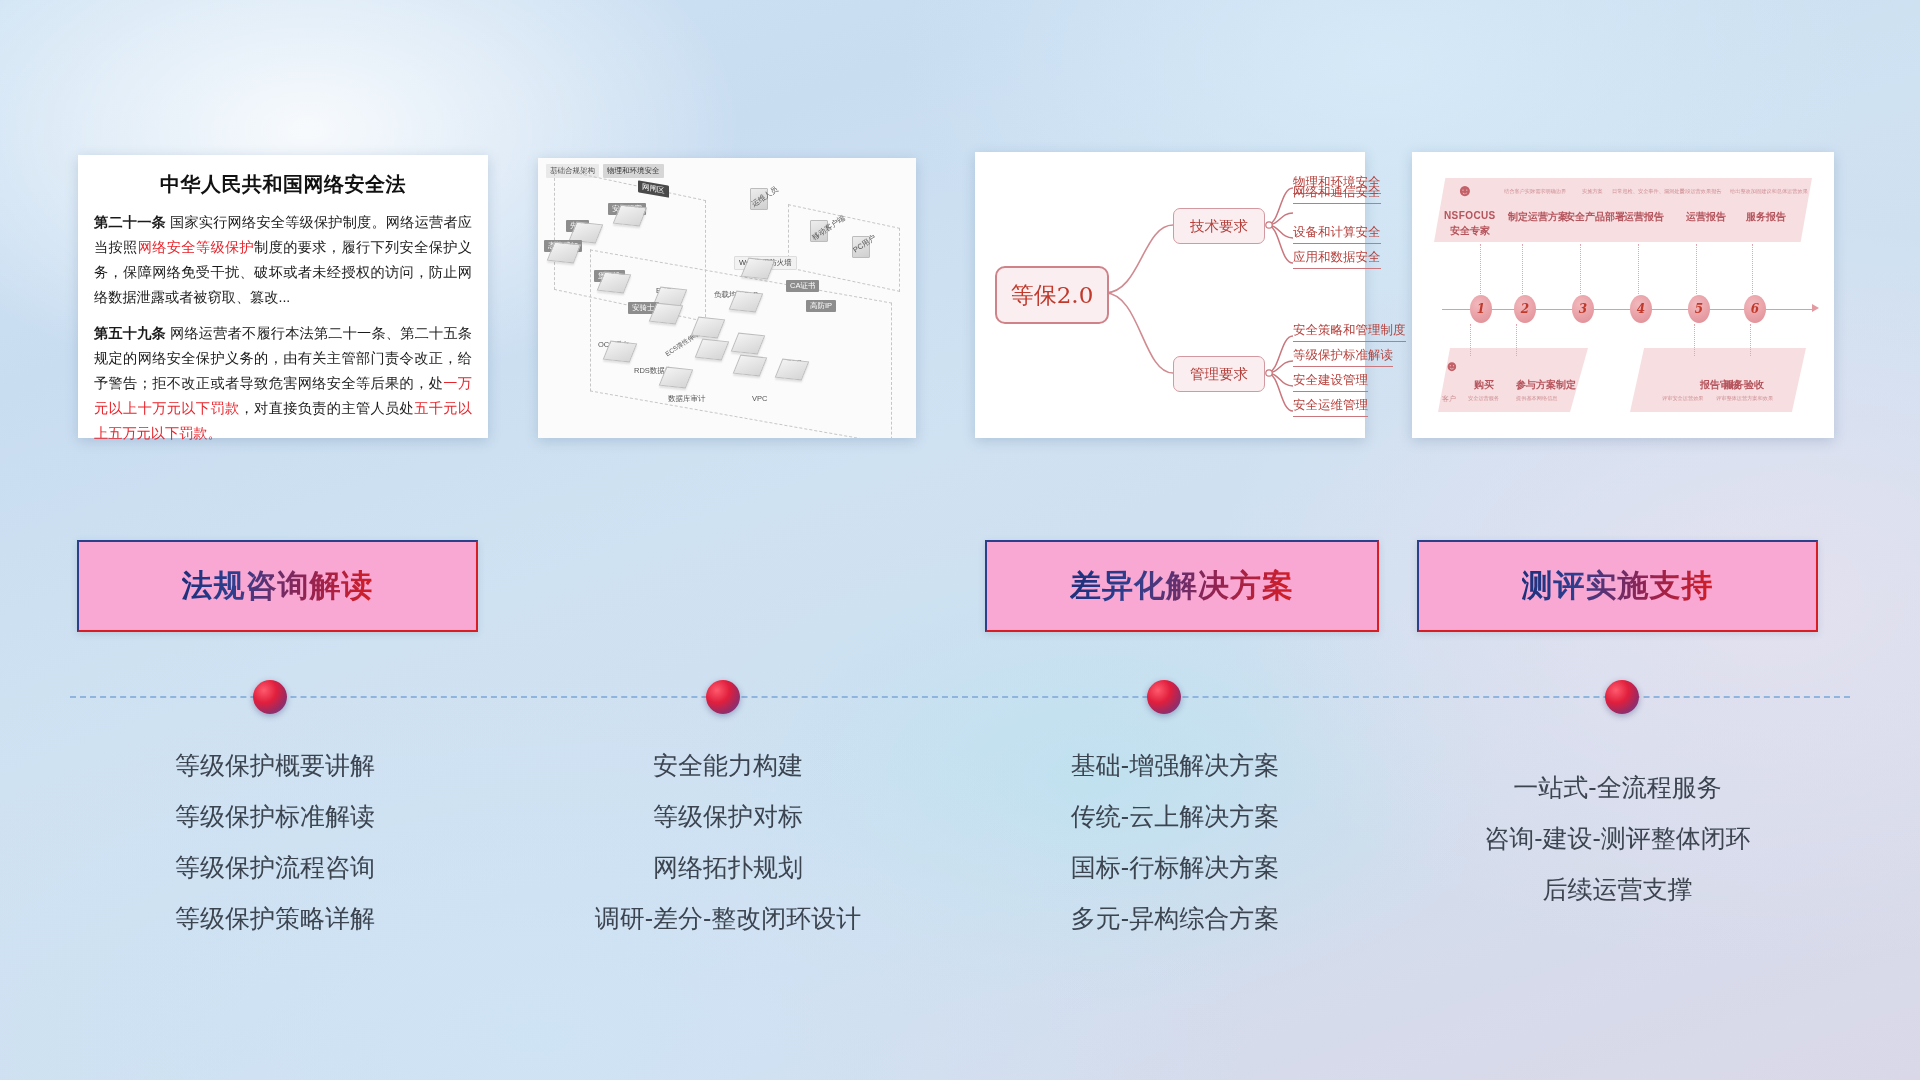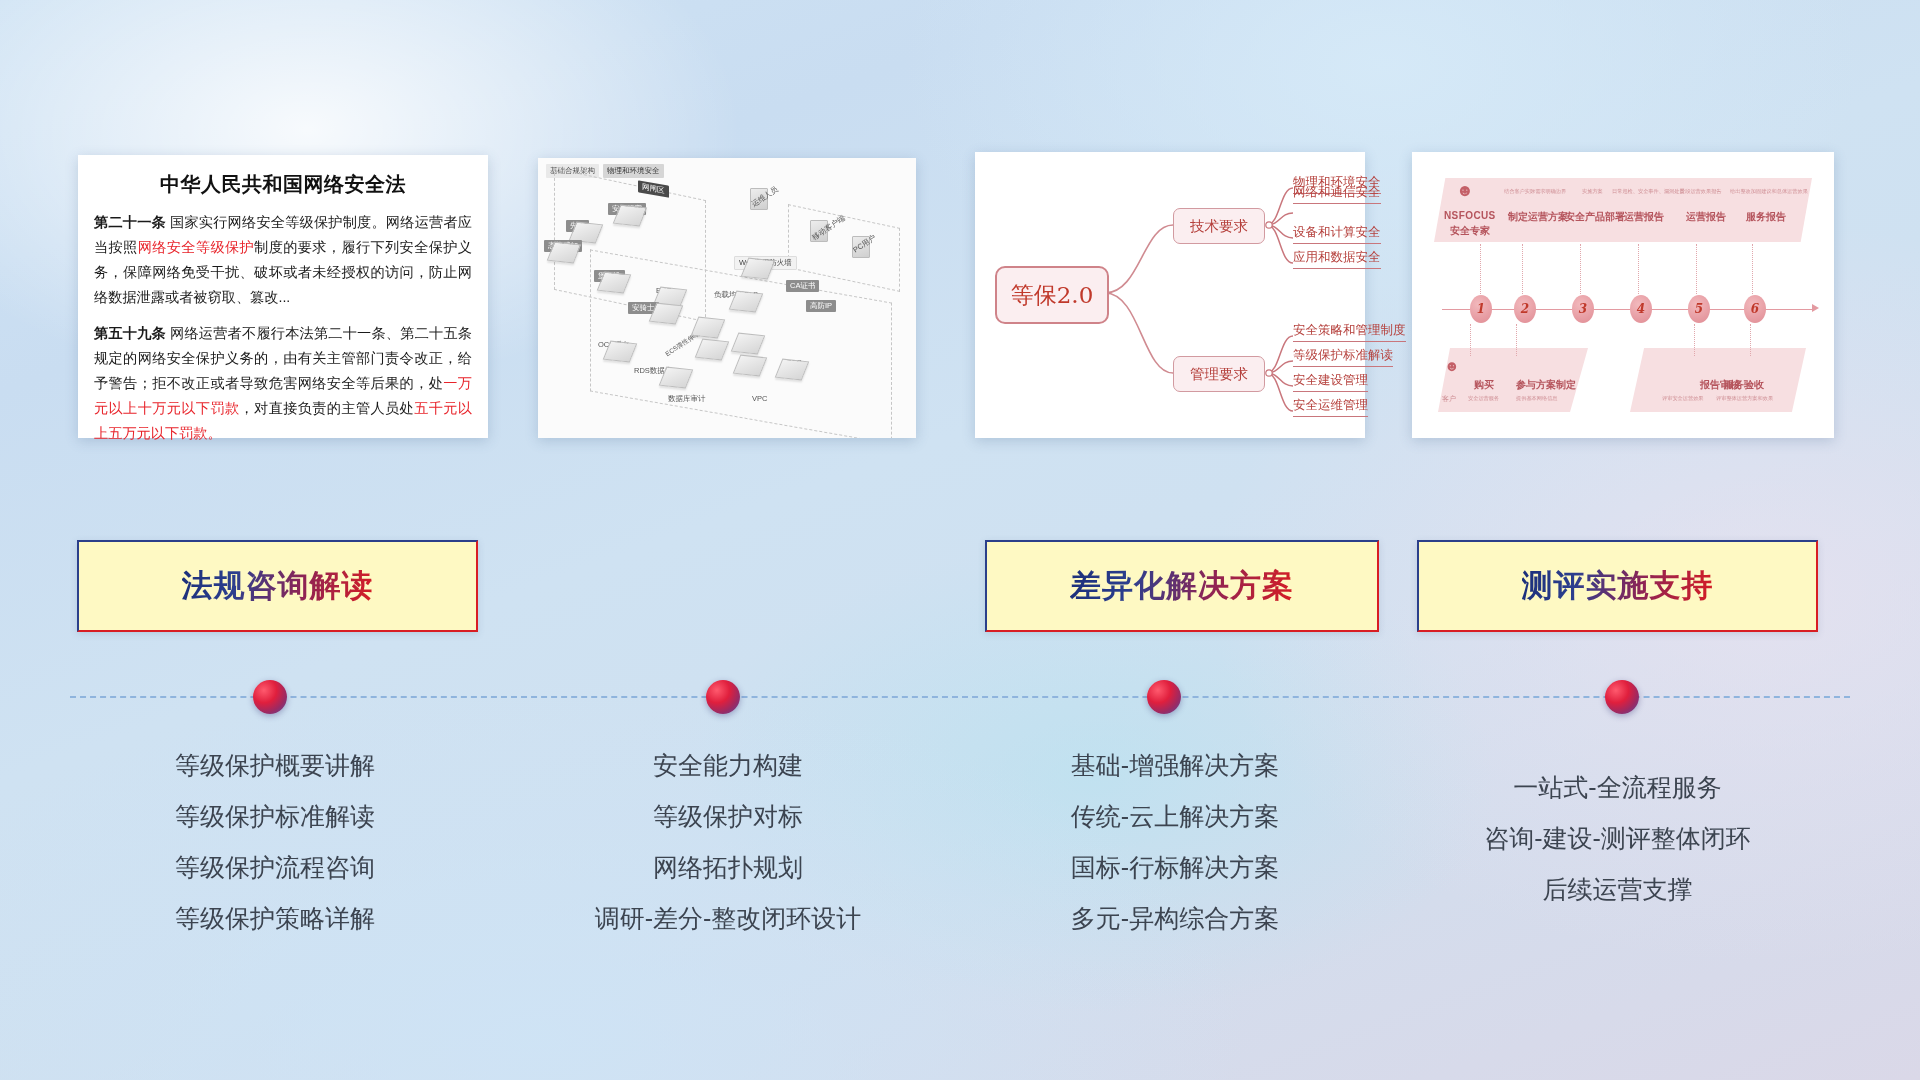--- a/index.html
+++ b/index.html
@@ -75,21 +75,21 @@
     border-left:7px solid #e39aa1;border-top:4px solid transparent;border-bottom:4px solid transparent;}
   .nf-dot{position:absolute;width:22px;height:28px;border-radius:50%;
     background:radial-gradient(circle at 38% 33%,#f2b9bd,#e08b93);
     display:flex;align-items:center;justify-content:center;color:#c0392b;font-size:12px;
     font-weight:bold;font-style:italic;font-family:"DejaVu Serif","Liberation Serif",serif;}
   .nf-vd{position:absolute;width:1px;border-left:1px dotted #e1a7ac;}
   .nf-person{position:absolute;color:#c46068;font-size:17px;line-height:1;}
 
   
   .heads{position:absolute;left:0;top:540px;width:1920px;height:100px;}
-  .hbox{position:absolute;top:0;height:88px;background:#fef9c3;
+  .hbox{position:absolute;top:0;height:88px;background:#f9a8d4;
     border-top:2px solid #2b3f8a;border-left:2px solid #2b3f8a;
     border-right:2px solid #d81d23;border-bottom:2px solid #d81d23;
     display:flex;align-items:center;justify-content:center;
     box-shadow:0 2px 7px rgba(70,100,140,.18);}
   .hbox span{font-size:31px;font-weight:600;letter-spacing:1px;
     background:linear-gradient(100deg,#1b2f7a 0%,#2d3f8e 28%,#8d2455 62%,#d81d23 100%);
     -webkit-background-clip:text;background-clip:text;color:transparent;}
   #hb1{left:77px;width:397px;}
   #hb2{left:533px;width:397px;}
   #hb3{left:985px;width:390px;}

